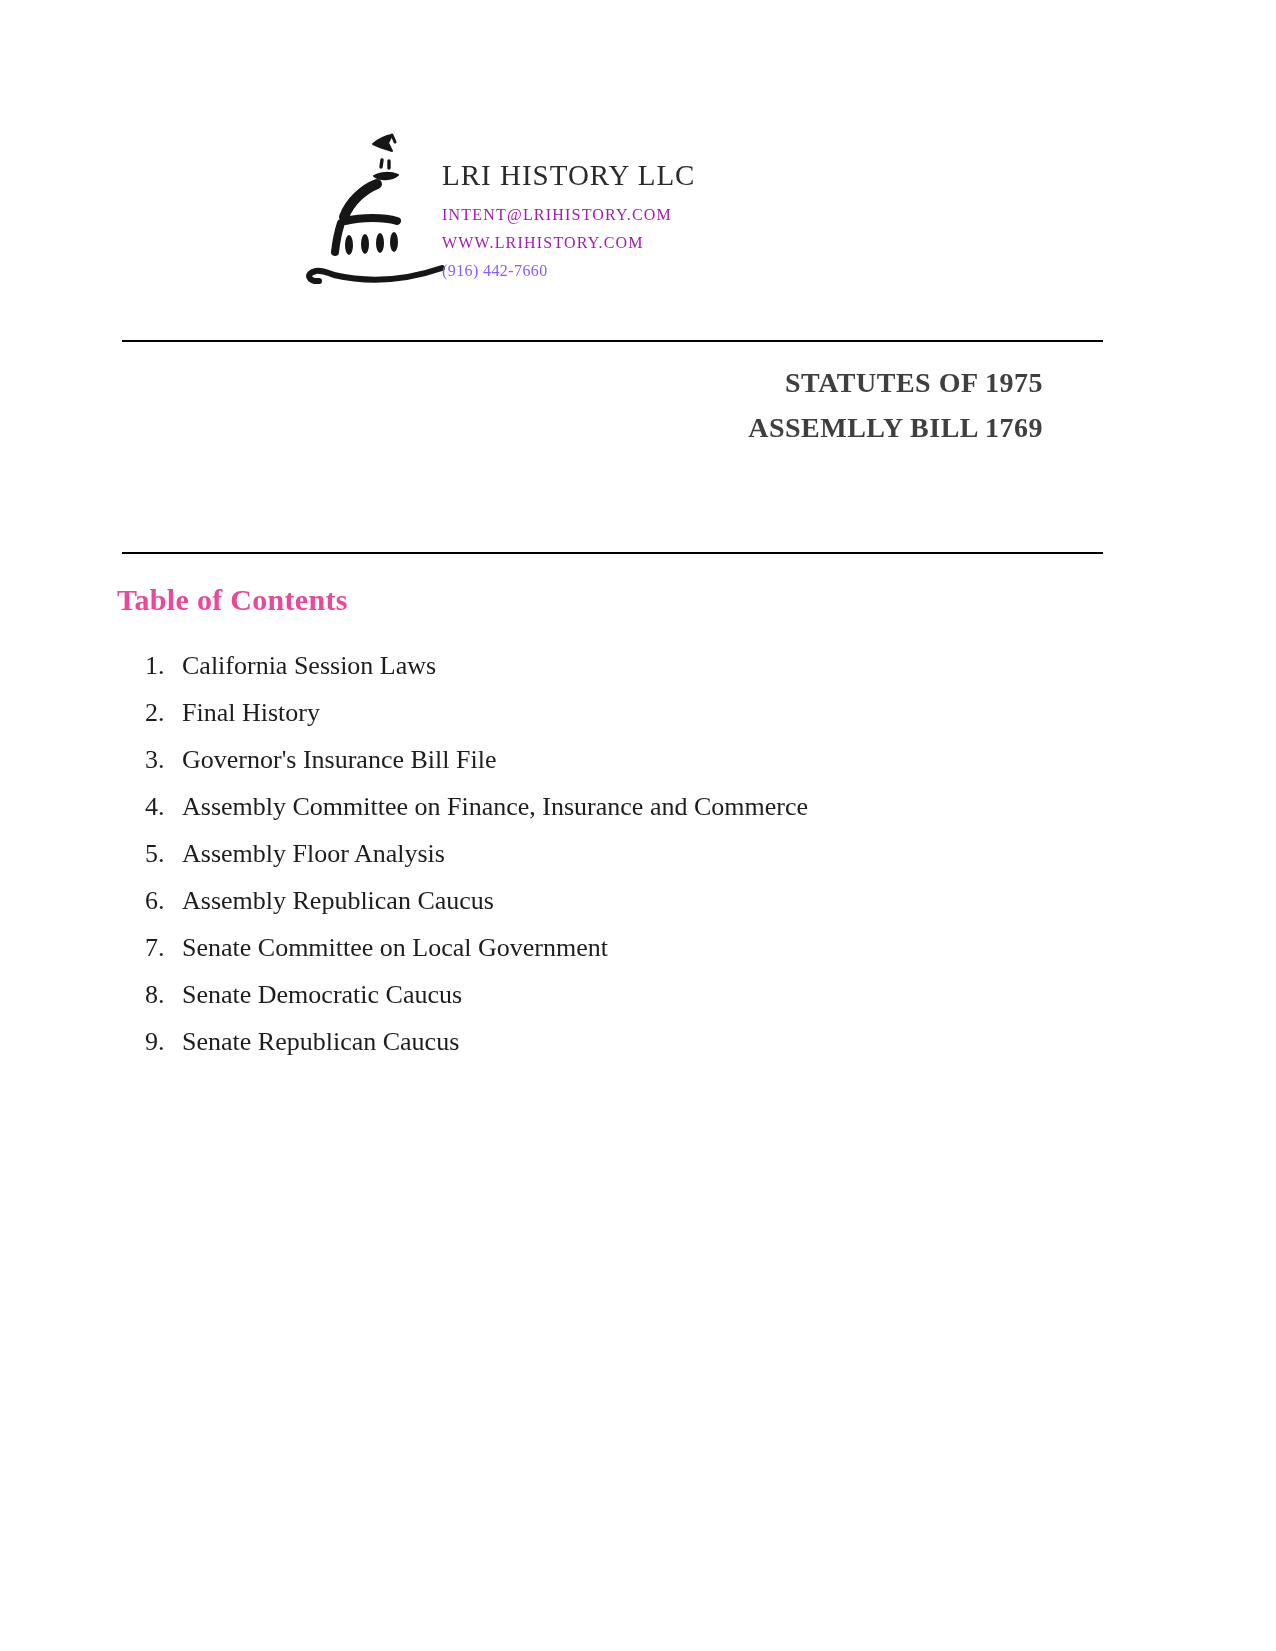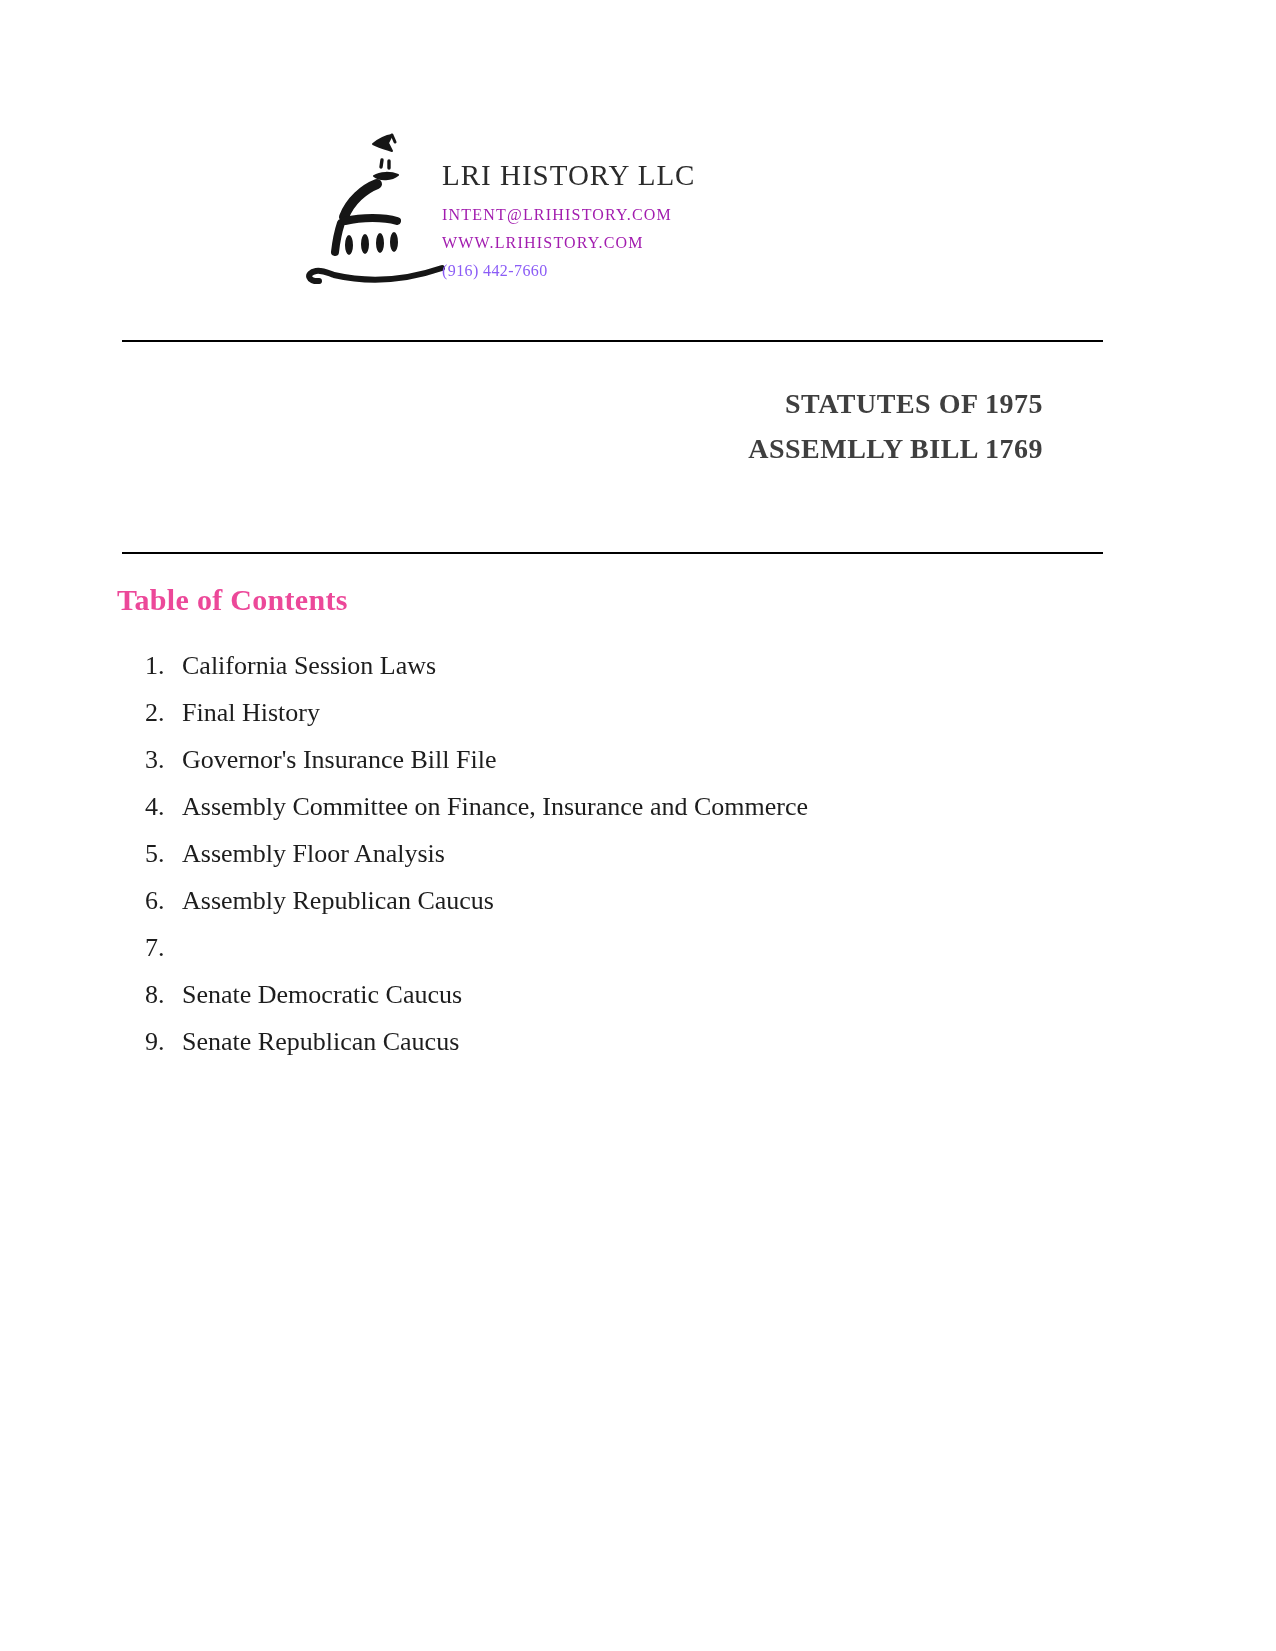--- a/index.html
+++ b/index.html
@@ -62,21 +62,21 @@
     height: 2px;
     background: #000000;
   }
   .rule-top { top: 340px; }
   .rule-bottom { top: 552px; }
 
   
   .reference {
     position: absolute;
     right: 233px;
-    top: 381px;
+    top: 360px;
     text-align: right;
     font-weight: bold;
     font-size: 28px;
     line-height: 45px;
     color: #3f3f3f;
     letter-spacing: 0.5px;
   }
   .reference div { white-space: pre; }
 
   
@@ -185,20 +185,21 @@
     <div class="toc-item">
       <span class="num">5.</span>
       <span class="label">Assembly Floor Analysis</span>
     </div>
     <div class="toc-item">
       <span class="num">6.</span>
       <span class="label">Assembly Republican Caucus</span>
     </div>
     <div class="toc-item">
       <span class="num">7.</span>
+      <span class="label">Senate Committee on Local Government</span>
     </div>
     <div class="toc-item">
       <span class="num">8.</span>
       <span class="label">Senate Democratic Caucus</span>
     </div>
     <div class="toc-item">
       <span class="num">9.</span>
       <span class="label">Senate Republican Caucus</span>
     </div>
   </div>

